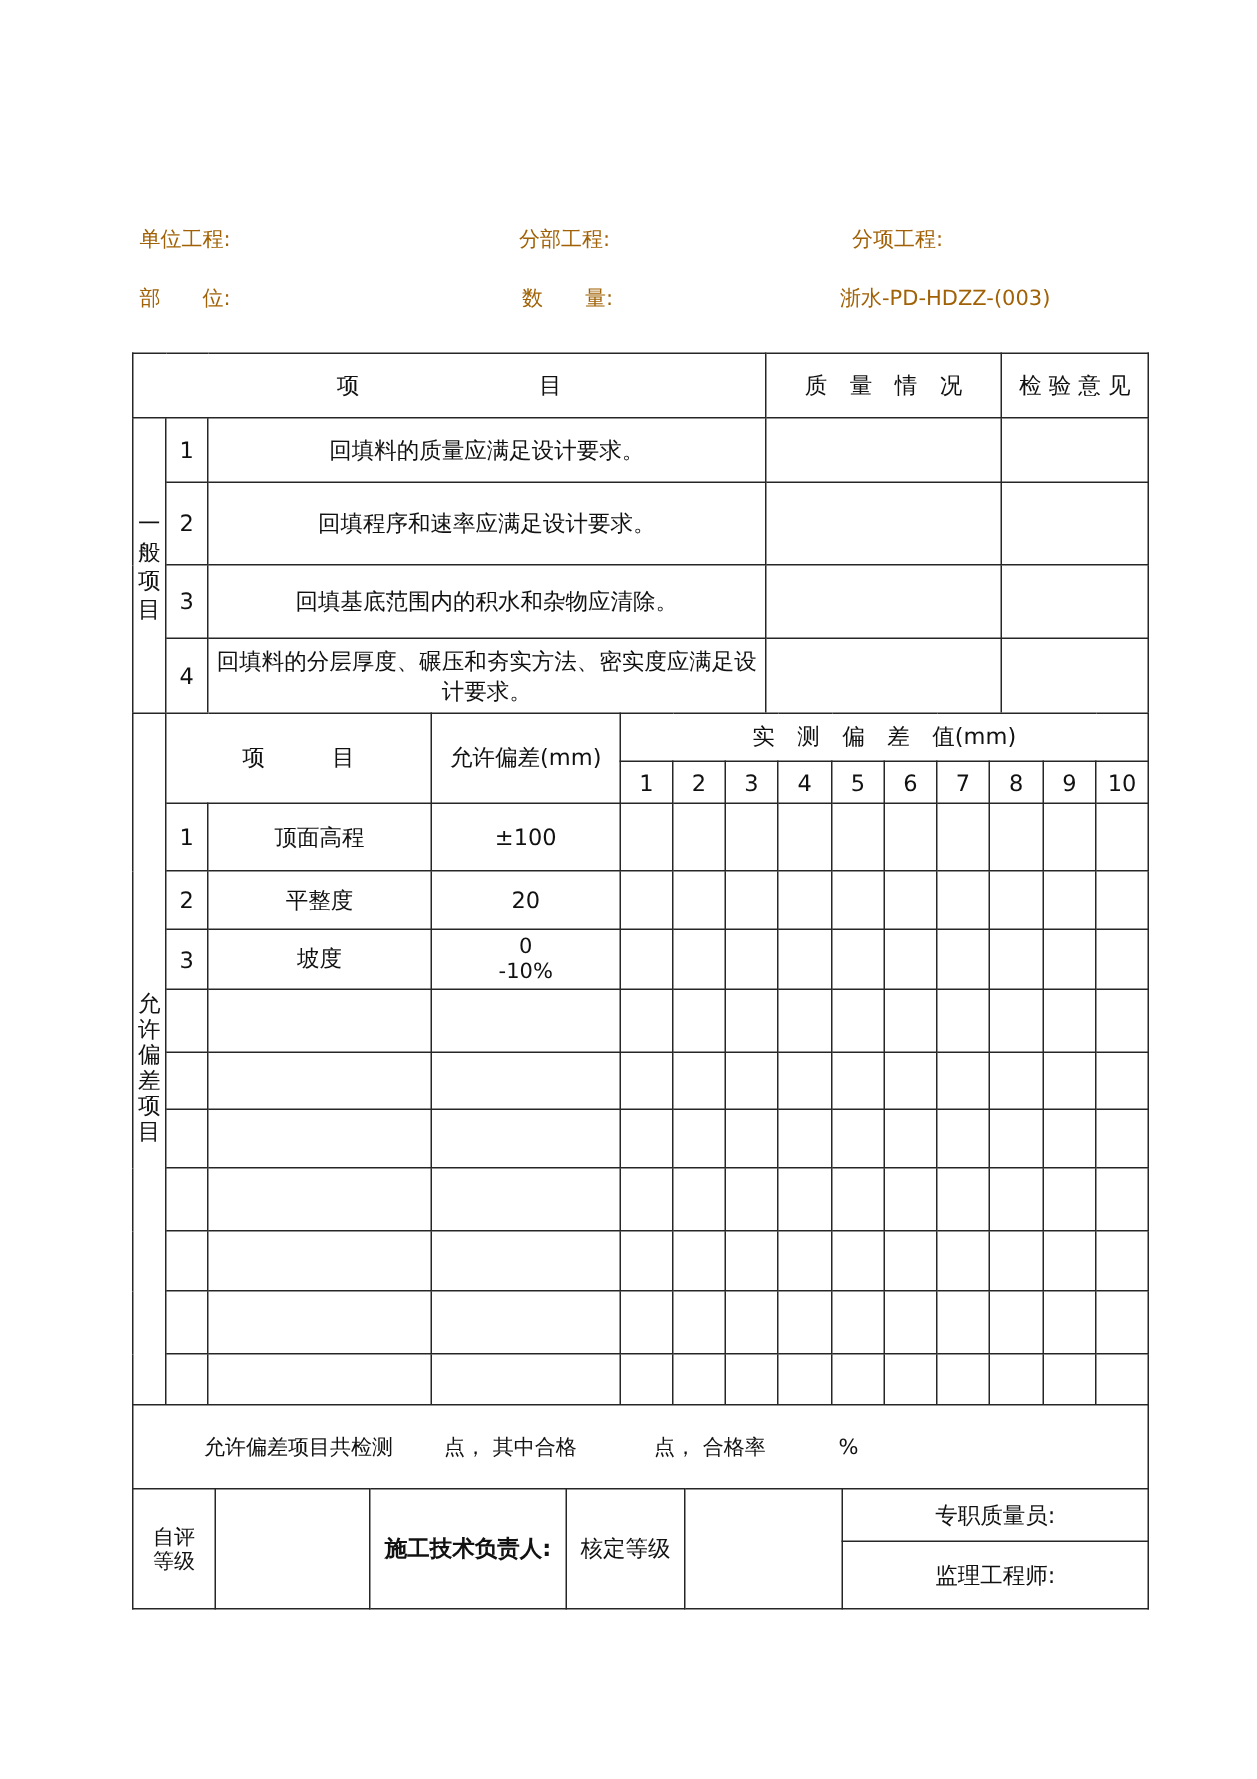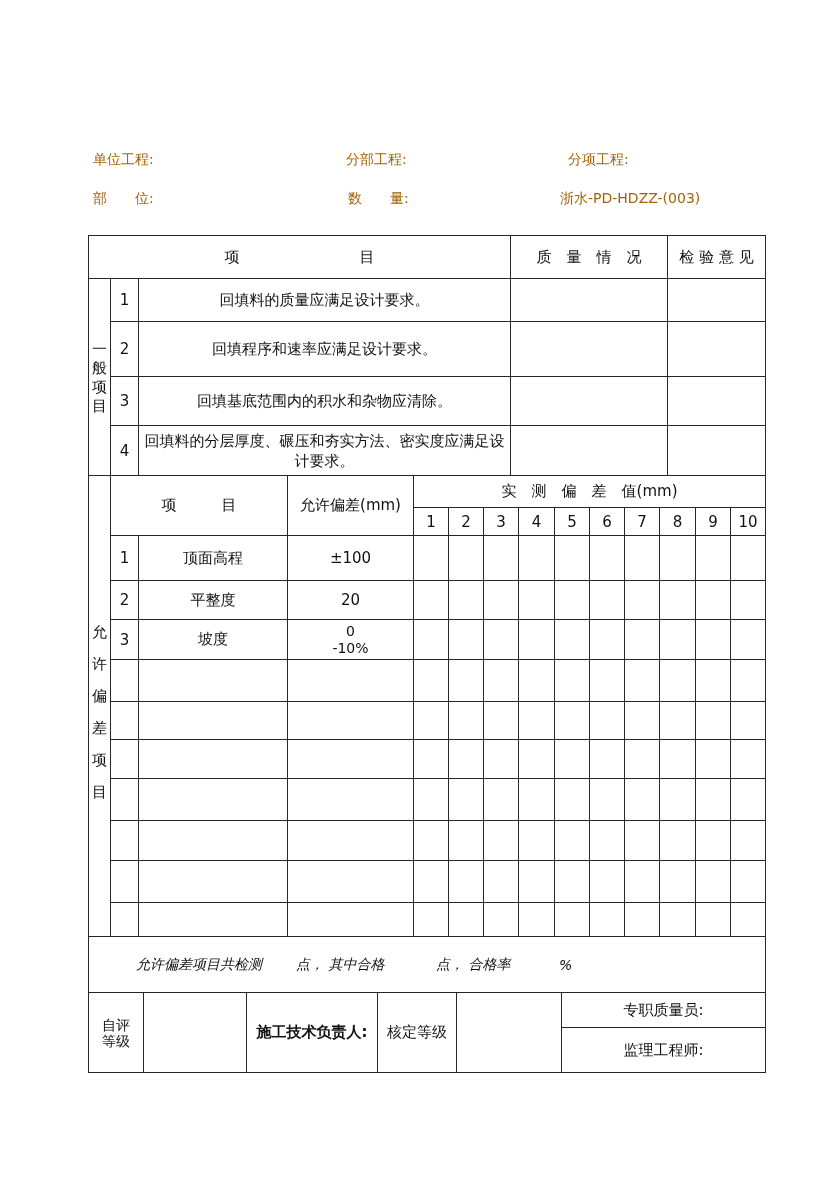--- a/index.html
+++ b/index.html
@@ -9,21 +9,21 @@
          font-size:26px;font-weight:bold;color:#000;letter-spacing:1px;}
   .hf{position:absolute;font-size:14px;color:#a16207;white-space:pre;}
   table.sec{position:absolute;border-collapse:collapse;table-layout:fixed;background:#fff;}
   table.sec td{border:1px solid #262626;font-size:15px;color:#111;padding:0;
                text-align:center;vertical-align:middle;overflow:hidden;}
   td.tl{text-align:left;padding:4px 6px 4px 7px;line-height:20px;margin-top:47px;}
   td.num{font-size:14px;}
   td.small{font-size:14px;}
   .vtext{margin:0 auto;word-break:break-all;text-align:center;width:16px;font-size:15px;}
   .vA{line-height:19px;}
-  .vB{line-height:32px;margin-top:11px;}
+  .vB{line-height:17px;margin-top:11px;}
   .wrap2{width:32px;margin:0 auto;word-break:break-all;line-height:16px;
          font-size:14px;text-align:center;}
   .slope div{line-height:17px;font-size:14px;}
   .relcell{position:relative;height:54px;}
   .srel{position:absolute;top:50%;transform:translateY(-50%);font-size:14px;white-space:pre;}
   td.topleft{vertical-align:top;text-align:left;padding:7px 0 0 12px;font-size:14px;font-weight:bold;}
   td.midleft{text-align:left;padding-left:13px;font-size:14px;}
   .dateline{position:absolute;left:88px;top:1078px;width:649px;text-align:right;
             font-size:14px;white-space:pre;}
 </style>
@@ -271,21 +271,21 @@
           <td></td>
           <td></td>
           <td></td>
           <td></td>
           <td></td>
           <td></td>
     </tr>
   </tbody>
     </table>
 
-  <table class="sec" style="left:88px;top:936px;width:677px;font-style:italic;">
+  <table class="sec" style="left:88px;top:936px;width:677px;">
     <colgroup>
         <col style="width:677px">
       </colgroup>
     <tbody>
         <tr style="height:56px">
       <td>
         <div class="relcell">
           <span class="srel" style="left:47px;">允许偏差项目共检测</span>
           <span class="srel" style="left:207px;">点， 其中合格</span>
           <span class="srel" style="left:347px;text-align:center;">点， 合格率</span>

